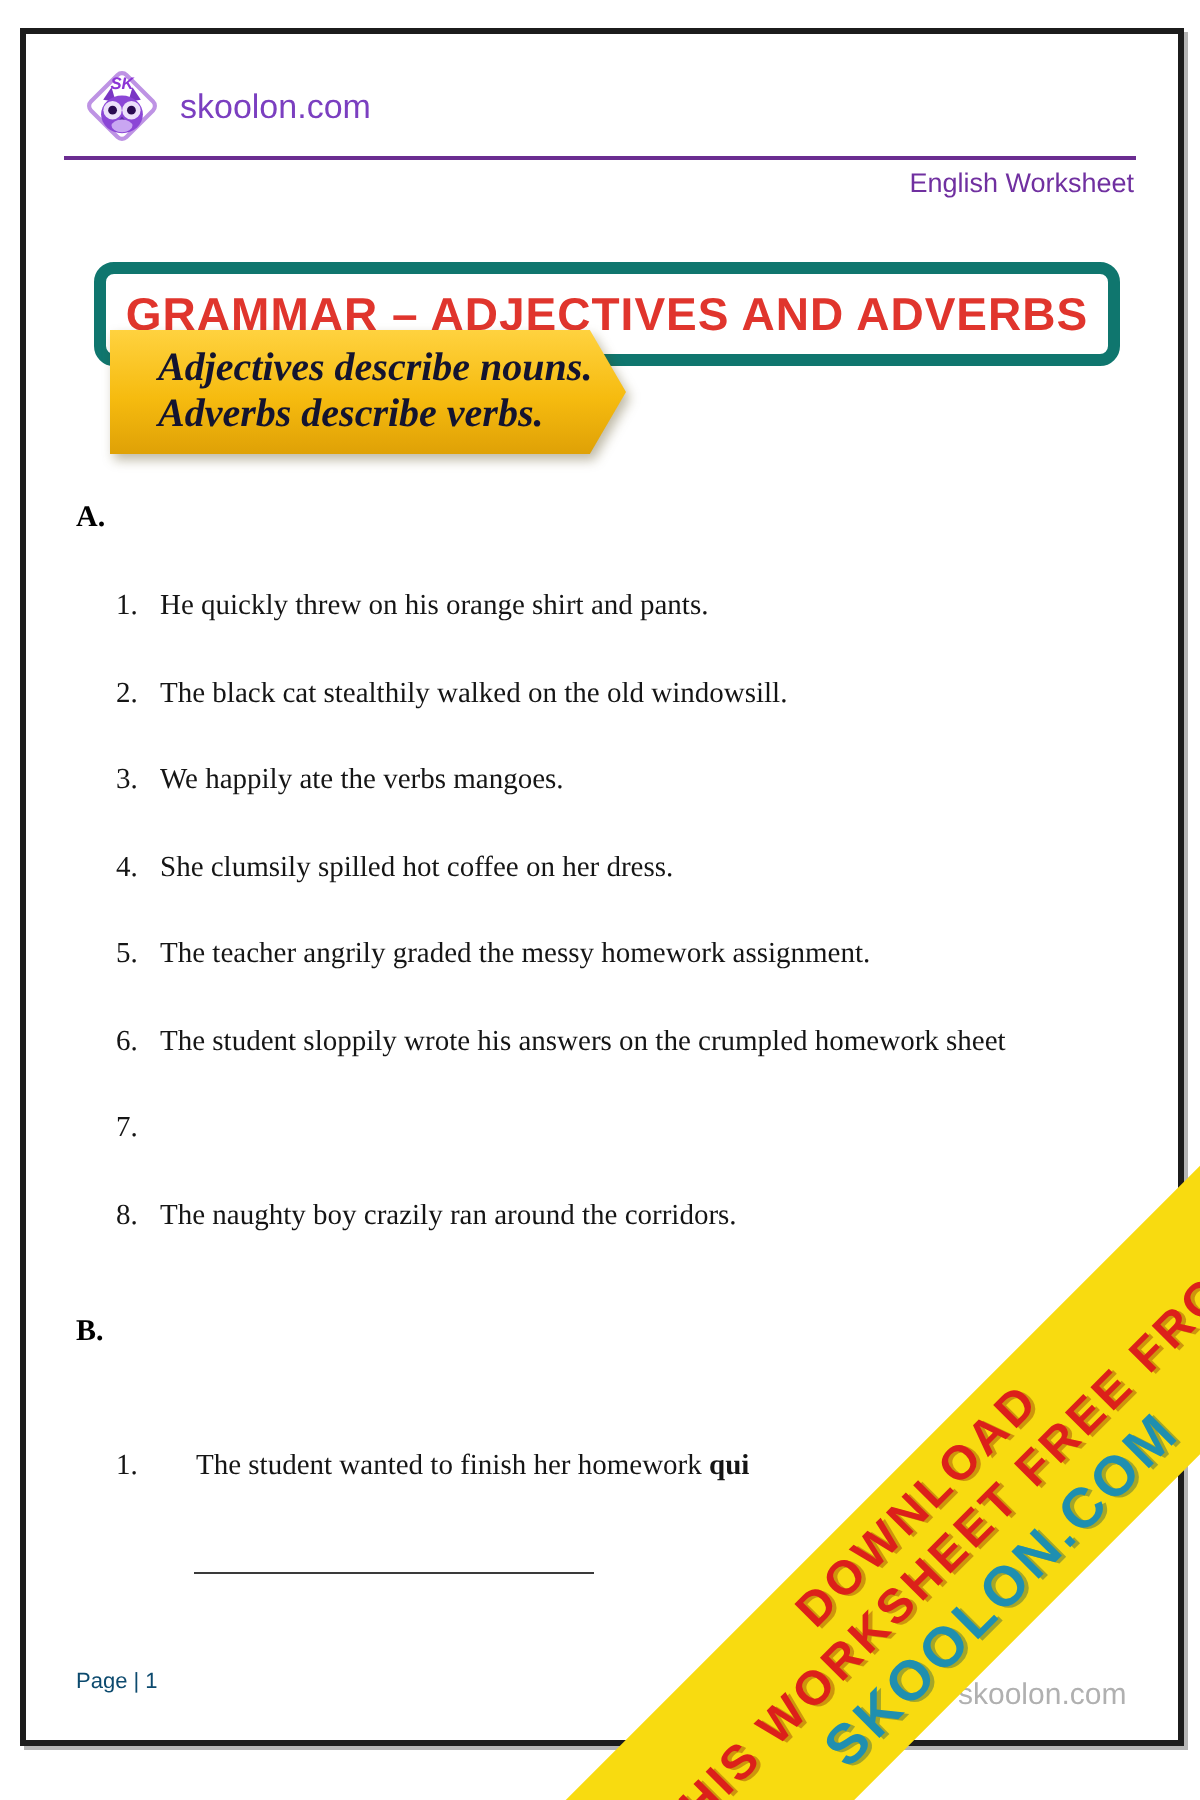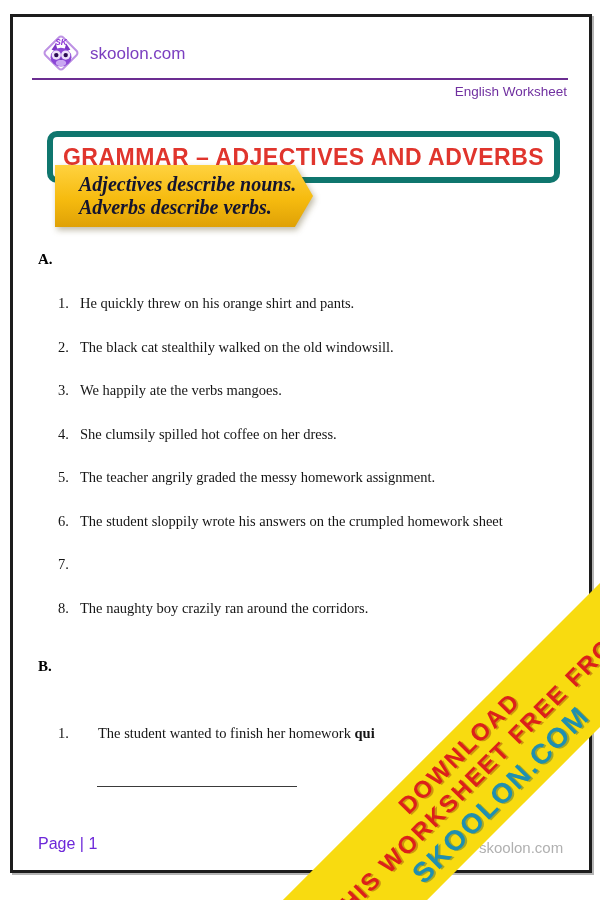--- a/index.html
+++ b/index.html
@@ -58,21 +58,21 @@
   
   .section-b{position:absolute;left:38px;top:655px;width:526px;}
   .secb-lines{font-weight:bold;font-size:15px;line-height:23px;color:#000;}
   .secb-row{display:flex;}
   .b-item{position:absolute;left:58px;top:725px;display:flex;font-size:14.5px;color:#151515;}
   .b-item .num{width:40px;flex:none;}
   .blank-line{position:absolute;left:97px;top:786px;width:200px;border-top:1.5px solid #3a3a3a;}
   
   .footer-left{
     position:absolute;left:38px;top:835px;font-family:"Liberation Sans",sans-serif;
-    font-size:16px;color:#6d28d9;
+    font-size:11px;color:#0c4a6e;
   }
   .footer-right{
     position:absolute;left:479px;top:839px;font-family:"Liberation Sans",sans-serif;
     font-size:15px;color:#b0b0b0;
   }
   
   .ribbon{
     position:absolute;left:190px;top:704px;width:620px;height:102px;
     background:#f8db10;transform:rotate(-45deg);
     display:flex;flex-direction:column;justify-content:center;align-items:center;

